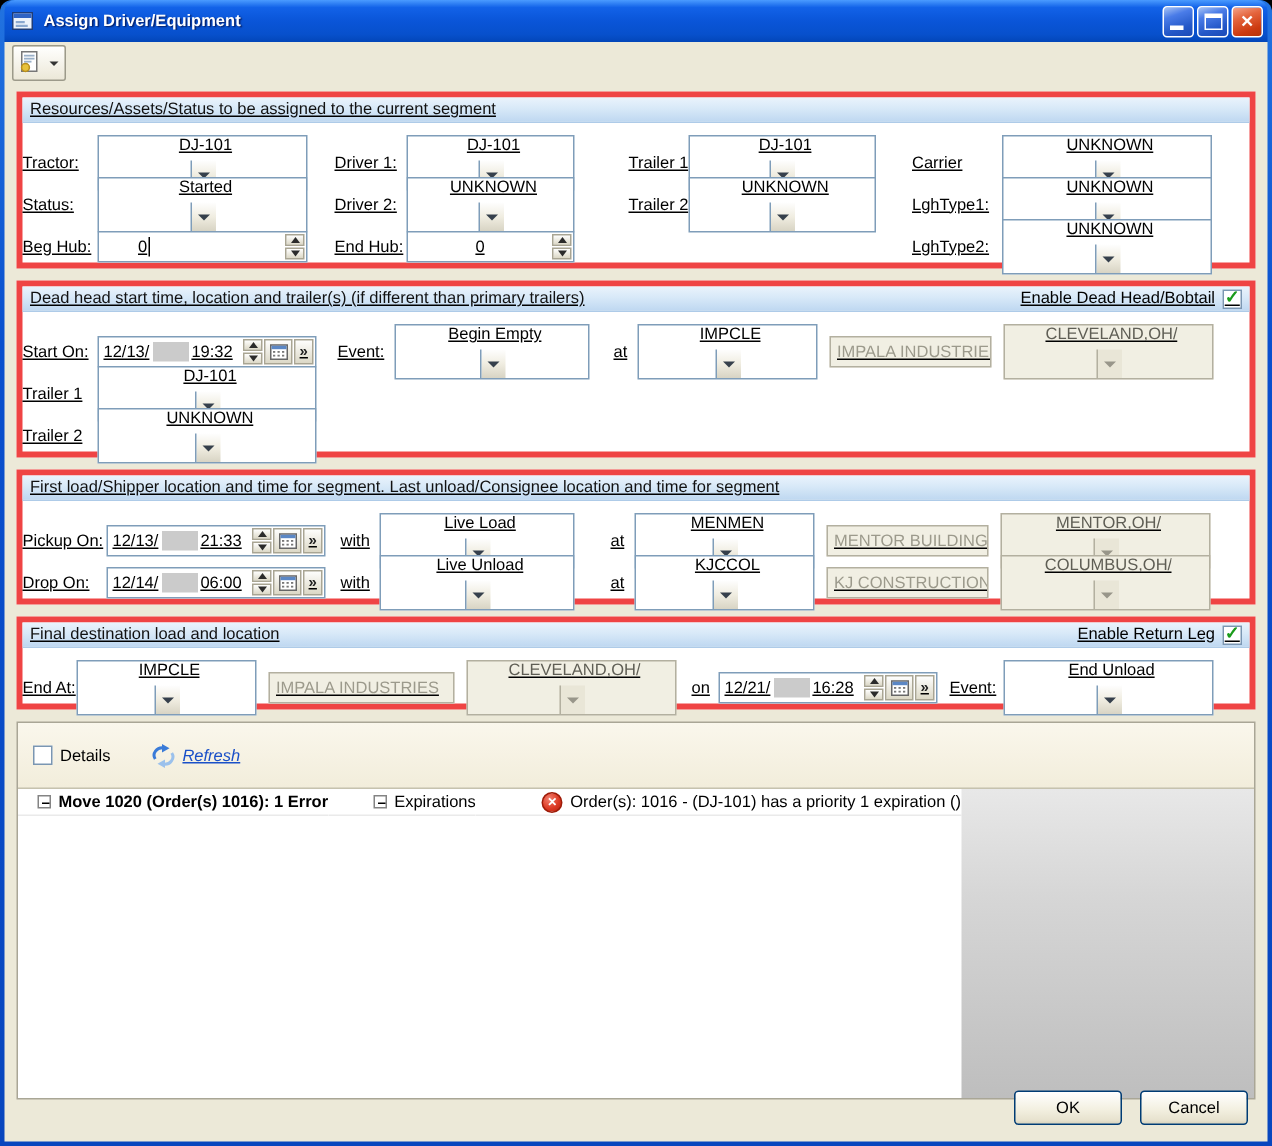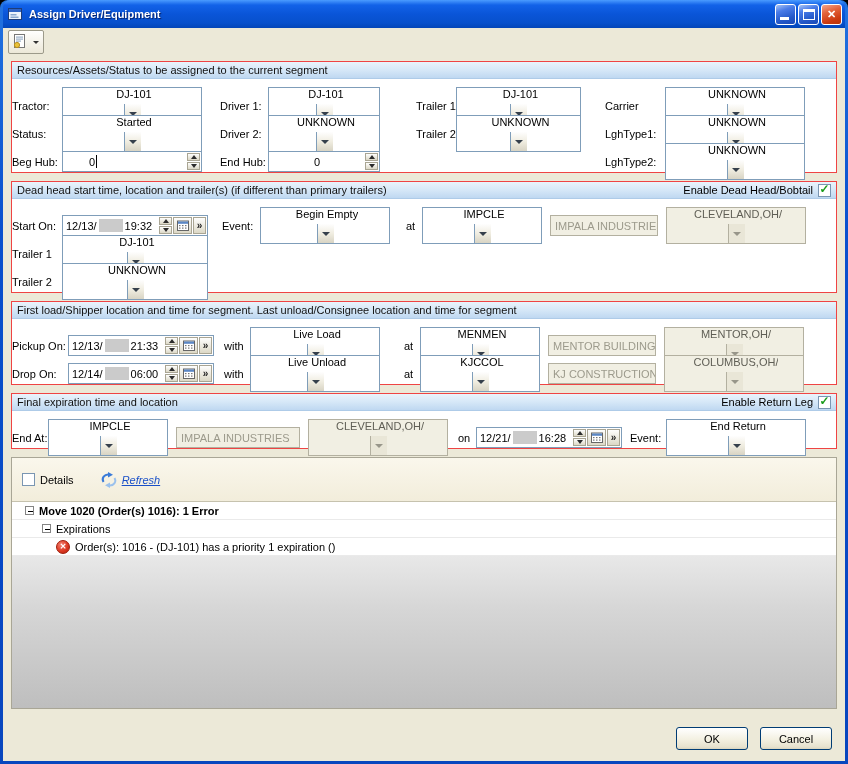--- a/index.html
+++ b/index.html
@@ -26,21 +26,21 @@
 
   .bodyarea { flex:1; background:#ECE9D8; display:flex; flex-direction:column; overflow:hidden; position:relative; }
 
   .toolbar { height:28px; flex-shrink:0; display:flex; align-items:center; padding-left:5px; }
   .tbtn { height:24px; display:flex; align-items:center; border:1px solid #9C9A8A; border-radius:2px;
     background:linear-gradient(180deg,#FFFFFE,#ECE8D8); padding:0 3px; gap:3px; }
   .tdd { width:9px; height:100%; display:flex; align-items:center; justify-content:center; }
   .tdd::after { content:""; border-left:3px solid transparent; border-right:3px solid transparent; border-top:3px solid #333; }
 
   .sections { padding:5px 8px 0 8px; display:flex; flex-direction:column; gap:8px; flex-shrink:0; }
-  .section { border:1px solid #ef4444; background:#fff; }
+  .section { border:4px solid #ef4444; background:#fff;text-decoration:underline; }
   .sec-header { height:17px; background:linear-gradient(180deg,#EAF3FC 0%,#D8E9F8 45%,#BFD8F1 100%);
     display:flex; align-items:center; padding:0 5px; font-size:11px; color:#111; border-bottom:1px solid #AECBE8; }
   .sh-title { flex:1; white-space:nowrap; overflow:hidden; }
   .sh-right { display:flex; align-items:center; gap:5px; }
   .sec-body { padding:0;margin-top:16px; }
   .frow { display:flex; align-items:center; height:21px; }
   .frow + .frow { margin-top:7px; }
   .frow > * { flex-shrink:0; }
   .flabel { font-size:11px; color:#000; }
 
@@ -89,21 +89,21 @@
   .chk { color:#1A9B1A; font-size:12px; font-weight:bold; line-height:1; margin-top:-2px; }
 
   .warnpanel { margin:8px 8px 0 8px; border:1px solid #A9A696; flex-shrink:0; }
   .warnhdr { height:44px; background:linear-gradient(180deg,#FAF7EC 0%,#F2EDDB 100%);
     display:flex; align-items:center; padding:0 10px; border-bottom:1px solid #C6C2AE; }
   .warntitle { flex:1; font-size:15px; color:#1F3C78; }
   .details { display:flex; align-items:center; gap:5px; font-size:11px; color:#000; margin-right:26px; }
   .refresh { display:flex; align-items:center; gap:4px; }
   .reflink { font-size:11px; color:#1A50C8; text-decoration:underline; font-style:italic; }
 
-  .errgrid { height:206px; display:flex; flex-direction:column; background:#fff; }
+  .errgrid { height:206px; display:flex; background:#fff; }
   .erow { height:18px; display:flex; align-items:center; gap:5px; border-bottom:1px solid #EAEAEA; flex-shrink:0; background:#fff; }
   .erow.lvl1 { padding-left:13px; }
   .erow.lvl2 { padding-left:30px; }
   .erow.lvl3 { padding-left:44px; }
   .etxt { font-size:11px; color:#000; white-space:nowrap; overflow:hidden; }
   .bold { font-weight:bold; }
   .expander { width:9px; height:9px; border:1px solid #848484; background:#fff; position:relative; flex-shrink:0; }
   .expander::after { content:""; position:absolute; left:2px; top:4px; width:5px; height:1px; background:#000; }
   .erricon { width:14px; height:14px; border-radius:50%; border:1px solid #9E1B08; color:#fff;
     background:radial-gradient(circle at 35% 30%,#F28070 0%,#DD3A24 55%,#B51F0C 100%);
@@ -409,21 +409,21 @@
             <div class="combo dis w140 ml8">
               <span class="ctxt">COLUMBUS,OH/</span>
               <span class="ddbtn"></span>
             </div>
           </div>
         </div>
       </div>
 
       <div class="section">
         <div class="sec-header">
-          <span class="sh-title">Final expiration time and location</span>
+          <span class="sh-title">Final destination load and location</span>
           <span class="sh-right">
             <span class="flabel">Enable Return Leg</span>
             <span class="cb">
                 <span class="chk">✓</span>
               </span>
           </span>
         </div>
         <div class="sec-body">
           <div class="frow">
             <span class="flabel lw36">End At:</span>
@@ -460,21 +460,21 @@
                       <rect x="2" y="7.5" width="1.5" height="1.2"></rect>
                       <rect x="5" y="7.5" width="1.5" height="1.2"></rect>
                       <rect x="8" y="7.5" width="1.5" height="1.2"></rect>
                     </g>
                   </svg>
                 </span>
               <span class="morebtn">»</span>
             </div>
             <span class="flabel lw36 ml8">Event:</span>
             <div class="combo w140">
-              <span class="ctxt">End Return</span>
+              <span class="ctxt">End Unload</span>
               <span class="ddbtn"></span>
             </div>
           </div>
         </div>
       </div>
 
     </div>
 
     <div class="warnpanel">
       <div class="warnhdr">

